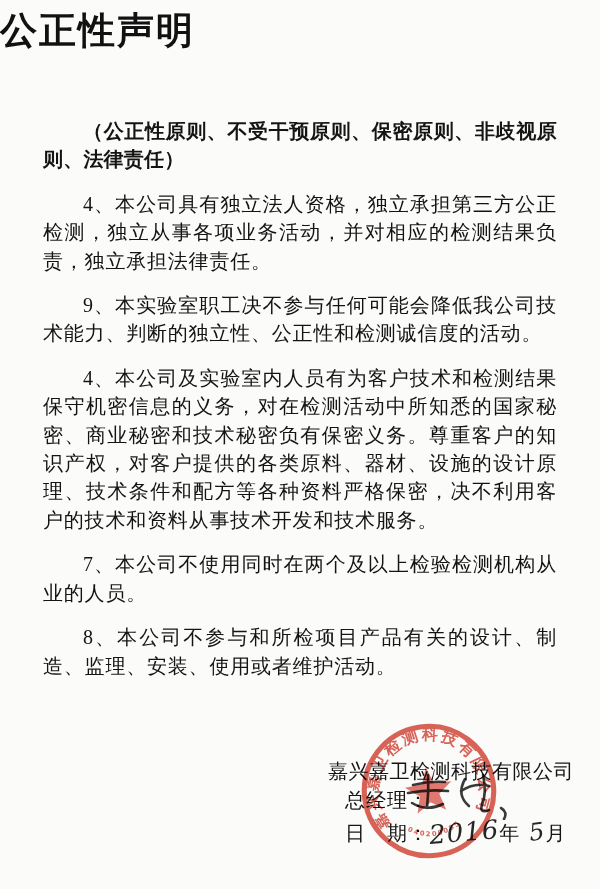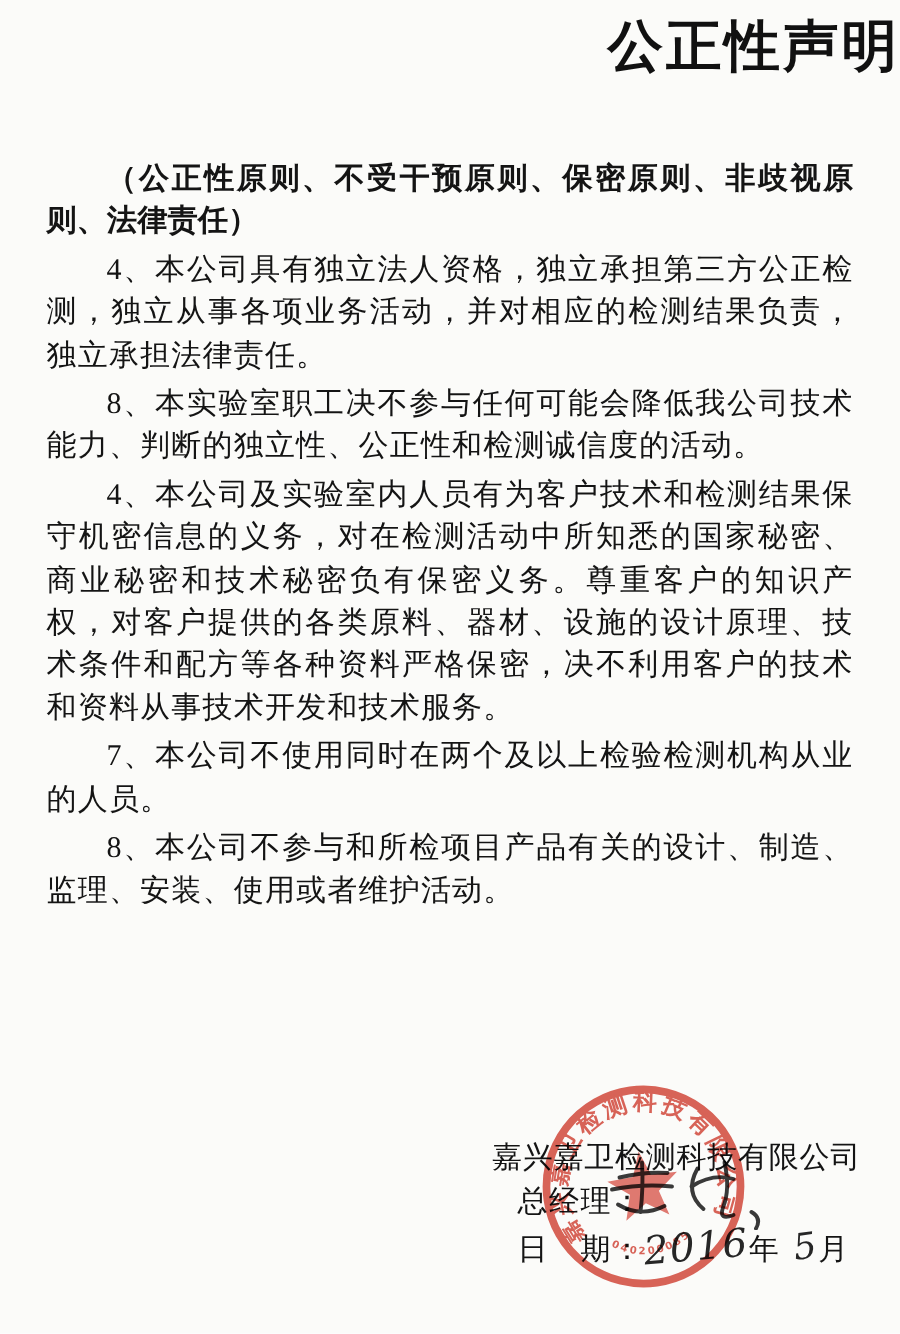--- a/index.html
+++ b/index.html
@@ -6,34 +6,34 @@
   .page{
     position:relative;
     width:600px;height:889px;
     background:#fbfbf9;
     overflow:hidden;
     font-family:"Liberation Serif","DejaVu Serif",serif;
     color:#1a1a1a;
   }
   .doc-title{
     position:absolute;top:6px;left:0;right:0;
-    text-align:right;
+    text-align:left;
     font-size:37px;font-weight:700;
     letter-spacing:2px;
     color:#111;
     margin:0;
   }
   .doc-body{
     position:absolute;top:101px;left:27px;right:27px;
     font-size:20px;line-height:28.4px;
     letter-spacing:0.8px;
     text-align:justify;
     color:#141414;
   }
-  .doc-body p{margin:4px;text-indent:2em;}
+  .doc-body p{margin:16px;text-indent:2em;}
   .principles{font-weight:700;text-indent:1.75em;letter-spacing:0.2px;}
   .sig-block{position:absolute;left:0;right:0;top:756px;font-size:20px;color:#141414;}
   .sig-company{position:absolute;top:2px;right:26px;letter-spacing:0.5px;}
   .sig-manager{position:absolute;top:31px;left:345px;letter-spacing:1px;}
   .sig-date{position:absolute;top:60px;left:345px;letter-spacing:1px;}
   .hand{
     font-family:"DejaVu Serif",serif;
     font-style:italic;
     color:#262626;
     display:inline-block;
@@ -56,21 +56,21 @@
 </head>
 <body>
 
 <div class="page">
 
   <h1 class="doc-title">公正性声明</h1>
 
   <div class="doc-body">
     <p class="principles">（公正性原则、不受干预原则、保密原则、非歧视原则、法律责任）</p>
     <p>4、本公司具有独立法人资格，独立承担第三方公正检测，独立从事各项业务活动，并对相应的检测结果负责，独立承担法律责任。</p>
-    <p>8、本实验室职工决不参与任何可能会降低我公司技术能力、判断的独立性、公正性和检测诚信度的活动。</p>
+    <p>9、本实验室职工决不参与任何可能会降低我公司技术能力、判断的独立性、公正性和检测诚信度的活动。</p>
     <p>4、本公司及实验室内人员有为客户技术和检测结果保守机密信息的义务，对在检测活动中所知悉的国家秘密、商业秘密和技术秘密负有保密义务。尊重客户的知识产权，对客户提供的各类原料、器材、设施的设计原理、技术条件和配方等各种资料严格保密，决不利用客户的技术和资料从事技术开发和技术服务。</p>
     <p>7、本公司不使用同时在两个及以上检验检测机构从业的人员。</p>
     <p>8、本公司不参与和所检项目产品有关的设计、制造、监理、安装、使用或者维护活动。</p>
   </div>
 
   <div class="sig-block">
     <div class="sig-company">嘉兴嘉卫检测科技有限公司</div>
     <div class="sig-manager"><span>总经理：</span></div>
     <div class="sig-date"><span>日　期：</span><span class="hand hand-year">2016</span><span class="unit">年</span><span class="hand hand-month">5</span><span class="unit">月</span></div>
   </div>

